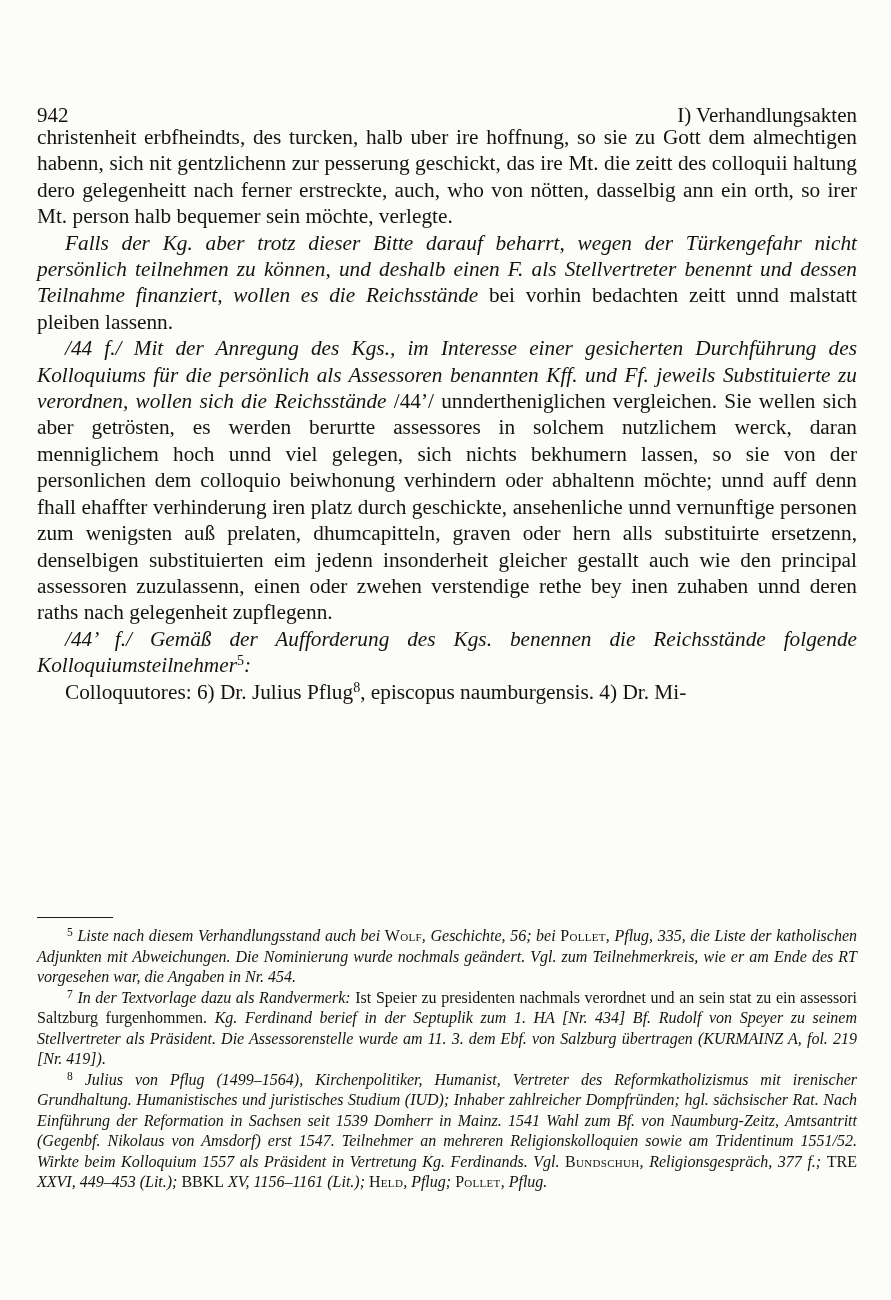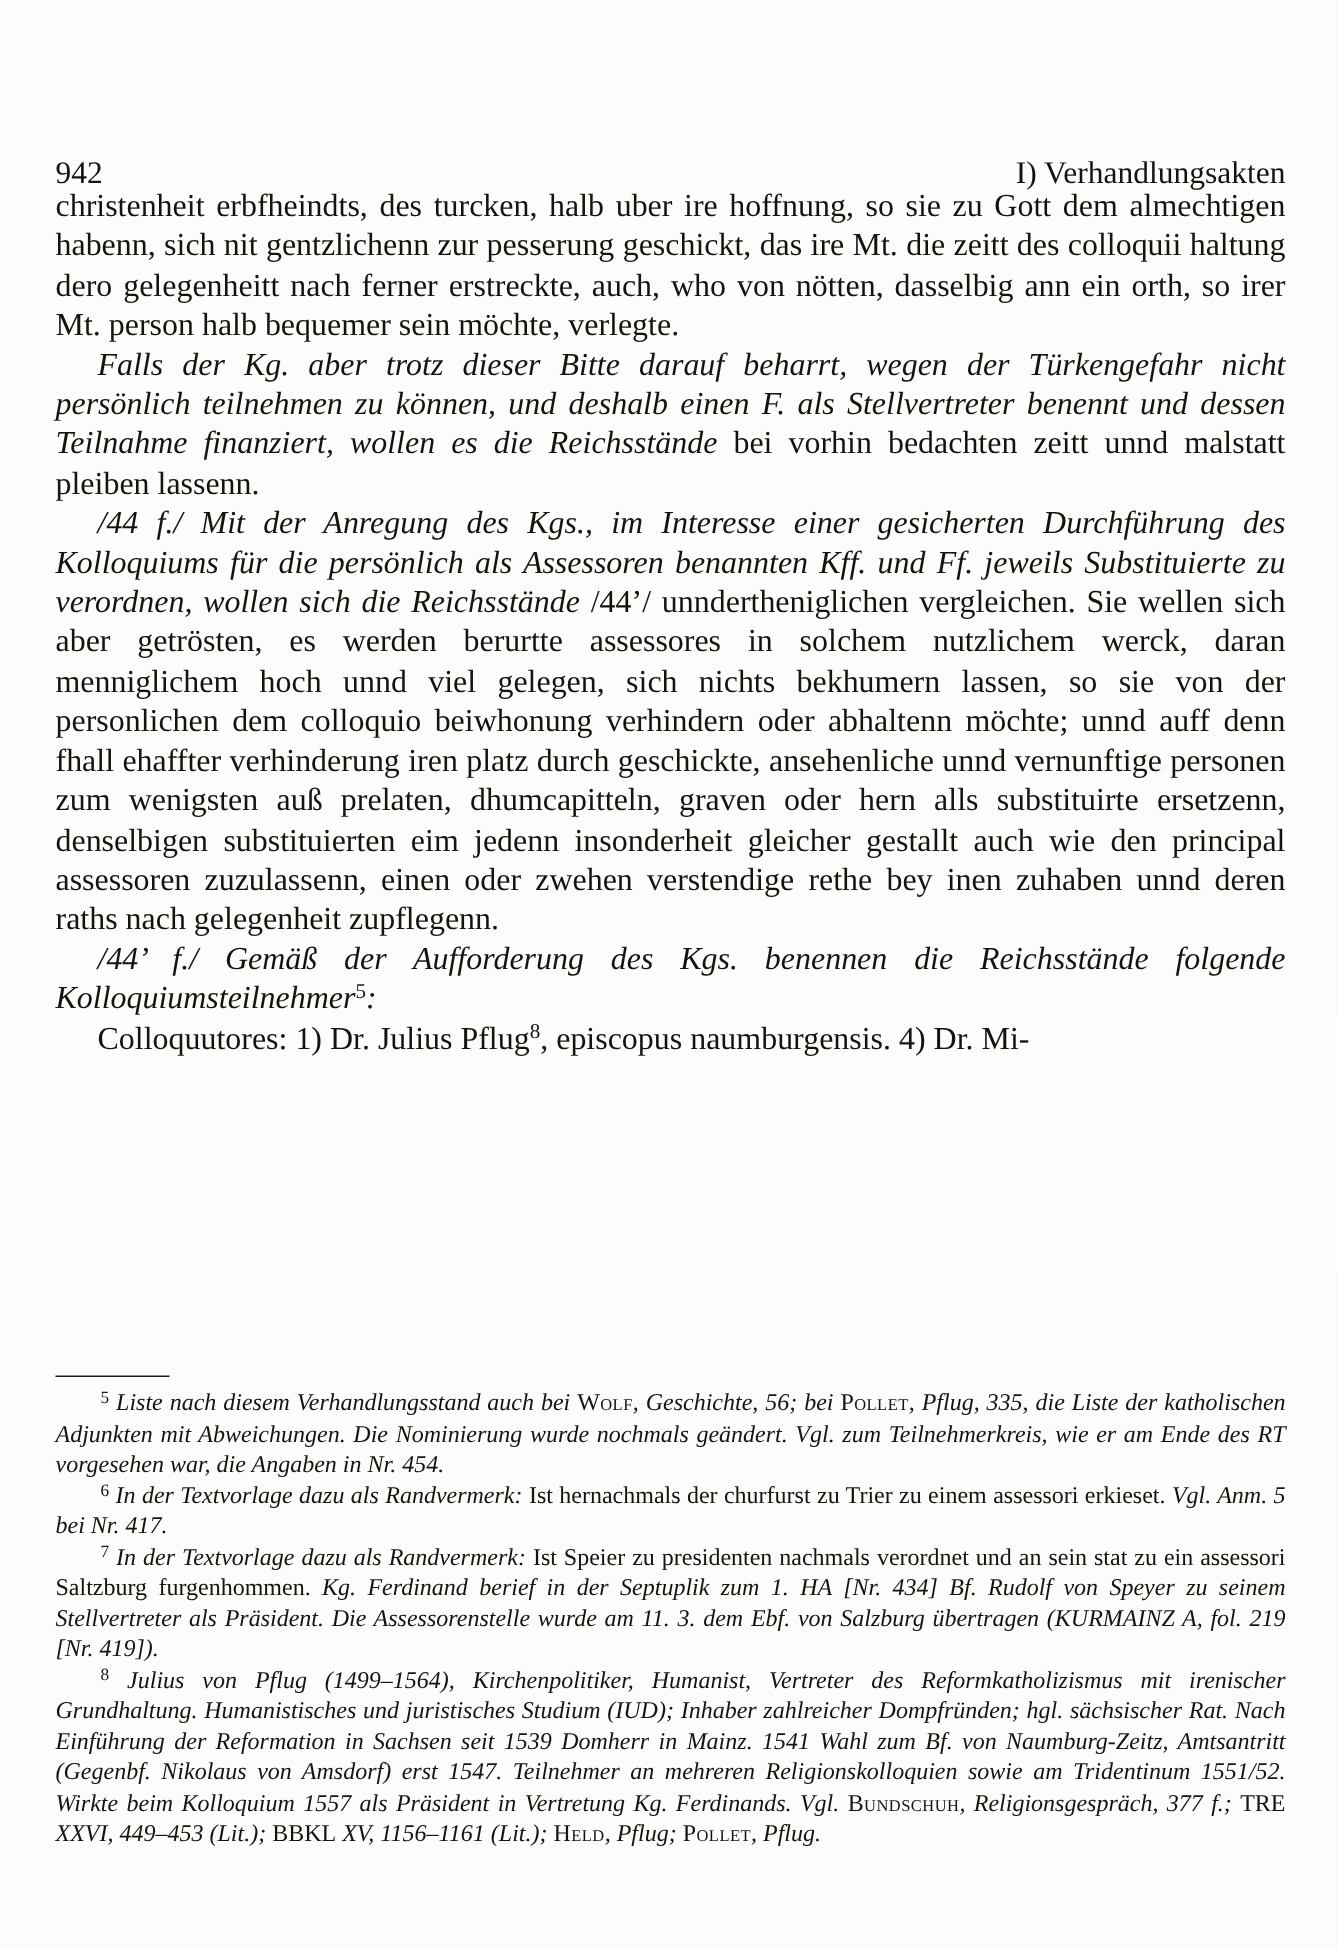--- a/index.html
+++ b/index.html
@@ -86,26 +86,25 @@
   <div class="running-head">
     <span class="page-number">942</span>
     <div class="head-title">I) Verhandlungsakten</div>
   </div>
 
   <div class="body-text">
       <p class=""><span class="run-roman">christenheit erbfheindts, des turcken, halb uber ire hoffnung, so sie zu Gott dem almechtigen habenn, sich nit gentzlichenn zur pesserung geschickt, das ire Mt. die zeitt des colloquii haltung dero gelegenheitt nach ferner erstreckte, auch, who von nötten, dasselbig ann ein orth, so irer Mt. person halb bequemer sein möchte, verlegte.</span></p>
       <p class="indent"><span class="run-italic">Falls der Kg. aber trotz dieser Bitte darauf beharrt, wegen der Türkengefahr nicht persönlich teilnehmen zu können, und deshalb einen F. als Stellvertreter benennt und dessen Teilnahme finanziert, wollen es die Reichsstände </span><span class="run-roman">bei vorhin bedachten zeitt unnd malstatt pleiben lassenn.</span></p>
       <p class="indent"><span class="run-italic">/44 f./ Mit der Anregung des Kgs., im Interesse einer gesicherten Durchführung des Kolloquiums für die persönlich als Assessoren benannten Kff. und Ff. jeweils Substituierte zu verordnen, wollen sich die Reichsstände </span><span class="run-roman">/44’/ unndertheniglichen vergleichen. Sie wellen sich aber getrösten, es werden berurtte assessores in solchem nutzlichem werck, daran menniglichem hoch unnd viel gelegen, sich nichts bekhumern lassen, so sie von der personlichen dem colloquio beiwhonung verhindern oder abhaltenn möchte; unnd auff denn fhall ehaffter verhinderung iren platz durch geschickte, ansehenliche unnd vernunftige personen zum wenigsten auß prelaten, dhumcapitteln, graven oder hern alls substituirte ersetzenn, denselbigen substituierten eim jedenn insonderheit gleicher gestallt auch wie den principal assessoren zuzulassenn, einen oder zwehen verstendige rethe bey inen zuhaben unnd deren raths nach gelegenheit zupflegenn.</span></p>
       <p class="indent"><span class="run-italic">/44’ f./ Gemäß der Aufforderung des Kgs. benennen die Reichsstände folgende Kolloquiumsteilnehmer</span><span class="run-sup">5</span><span class="run-italic">:</span></p>
-      <p class="indent"><span class="run-roman">Colloquutores: 1) Dr. Julius Pflug</span><span class="run-sup">8</span><span class="run-roman">, episcopus naumburgensis. 4) Dr. Mi-</span></p>
+      <p class="indent"><span class="run-roman">Colloquutores: 6) Dr. Julius Pflug</span><span class="run-sup">8</span><span class="run-roman">, episcopus naumburgensis. 4) Dr. Mi-</span></p>
     </div>
 
   <div class="footnotes-block">
     <div class="footnote-rule"></div>
     <div>
         <p><span class="fn-num">5</span> <span class="run-italic">Liste nach diesem Verhandlungsstand auch bei </span><span class="run-smallcaps">Wolf</span><span class="run-italic">, Geschichte, 56; bei </span><span class="run-smallcaps">Pollet</span><span class="run-italic">, Pflug, 335, die Liste der katholischen Adjunkten mit Abweichungen. Die Nominierung wurde nochmals geändert. Vgl. zum Teilnehmerkreis, wie er am Ende des RT vorgesehen war, die Angaben in Nr. 454.</span></p>
-        <p><span class="fn-num">6</span> <span class="run-italic">In der Textvorlage dazu als Randvermerk: </span><span class="run-roman">Ist hernachmals der churfurst zu Trier zu einem assessori erkieset. </span><span class="run-italic">Vgl. Anm. 5 bei Nr. 417.</span></p>
         <p><span class="fn-num">7</span> <span class="run-italic">In der Textvorlage dazu als Randvermerk: </span><span class="run-roman">Ist Speier zu presidenten nachmals verordnet und an sein stat zu ein assessori Saltzburg furgenhommen. </span><span class="run-italic">Kg. Ferdinand berief in der Septuplik zum 1. HA [Nr. 434] Bf. Rudolf von Speyer zu seinem Stellvertreter als Präsident. Die Assessorenstelle wurde am 11. 3. dem Ebf. von Salzburg übertragen (KURMAINZ A, fol. 219 [Nr. 419]).</span></p>
         <p><span class="fn-num">8</span> <span class="run-italic">Julius von Pflug (1499–1564), Kirchenpolitiker, Humanist, Vertreter des Reformkatholizismus mit irenischer Grundhaltung. Humanistisches und juristisches Studium (IUD); Inhaber zahlreicher Dompfründen; hgl. sächsischer Rat. Nach Einführung der Reformation in Sachsen seit 1539 Domherr in Mainz. 1541 Wahl zum Bf. von Naumburg-Zeitz, Amtsantritt (Gegenbf. Nikolaus von Amsdorf) erst 1547. Teilnehmer an mehreren Religionskolloquien sowie am Tridentinum 1551/52. Wirkte beim Kolloquium 1557 als Präsident in Vertretung Kg. Ferdinands. Vgl. </span><span class="run-smallcaps">Bundschuh</span><span class="run-italic">, Religionsgespräch, 377 f.; </span><span class="run-roman">TRE</span><span class="run-italic"> XXVI, 449–453 (Lit.); </span><span class="run-roman">BBKL</span><span class="run-italic"> XV, 1156–1161 (Lit.); </span><span class="run-smallcaps">Held</span><span class="run-italic">, Pflug; </span><span class="run-smallcaps">Pollet</span><span class="run-italic">, Pflug.</span></p>
       </div>
   </div>
 
 </div>
 
 </body></html>

